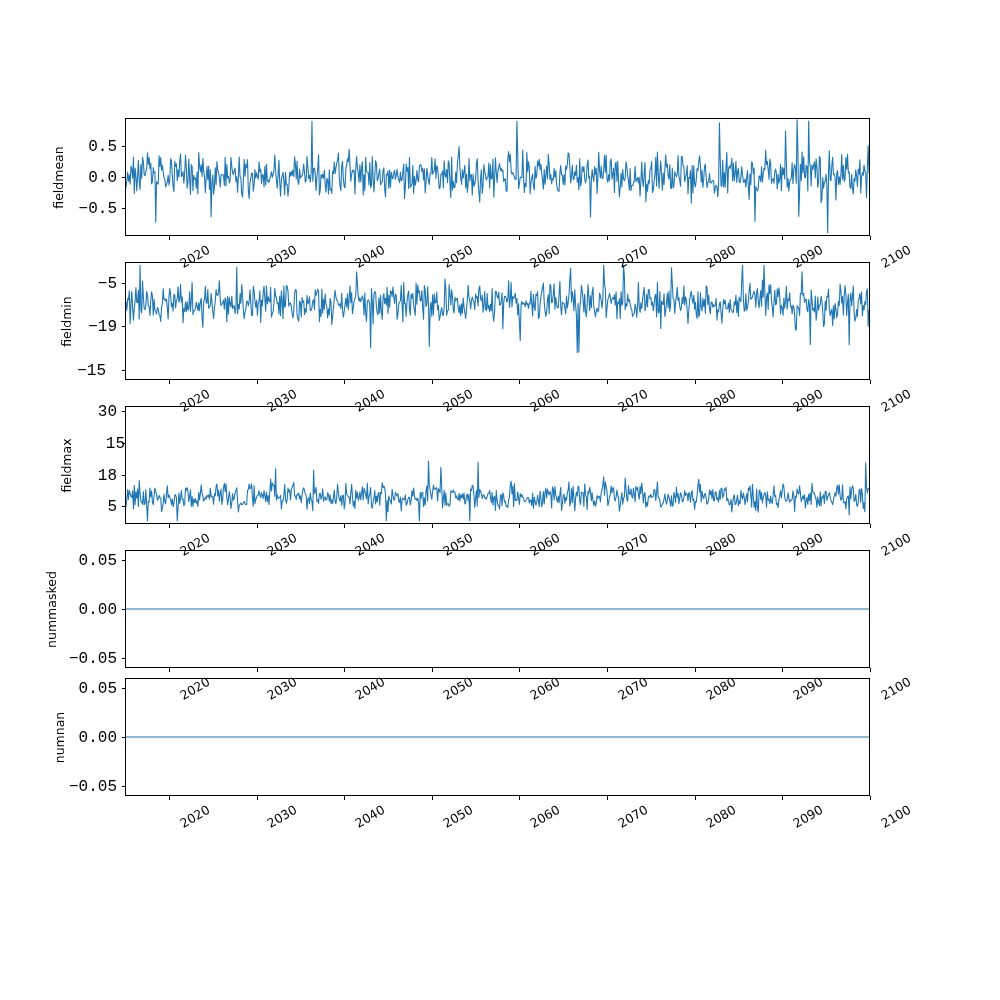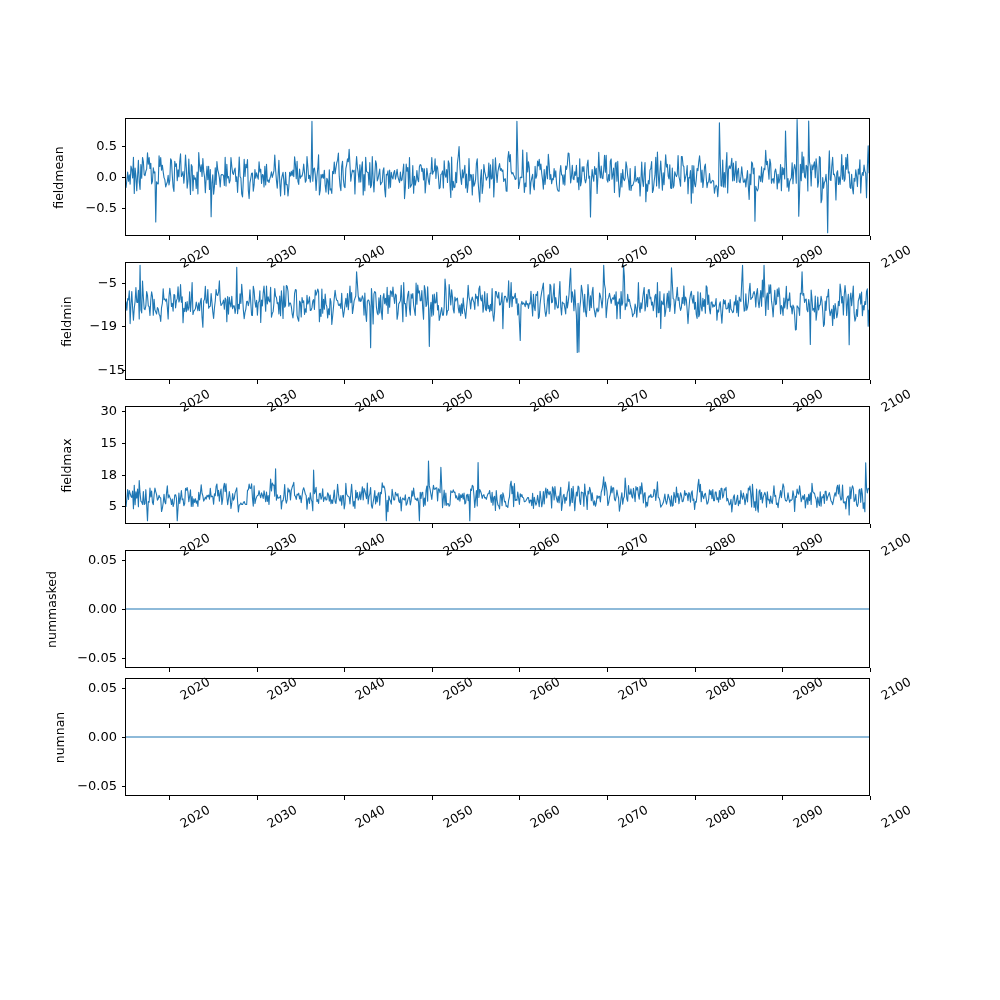--- a/index.html
+++ b/index.html
@@ -46,24 +46,25 @@
   .ylabel {
     position: absolute;
     font-size: 12.5px;
     color: #000000;
     transform-origin: 50% 50%;
     white-space: nowrap;
     text-align: center;
   }
   .ytick {
     position: absolute;
-    font-size: 13px;
+    font-size: 16px;
     color: #000000;
     text-align: right;
     white-space: nowrap;
+    font-family: Liberation Mono, monospace;
   }
   .ytickmark {
     position: absolute;
     background: #000000;
     height: 1px;
     width: 3.5px;
   }
   .xtickmark {
     position: absolute;
     background: #000000;
@@ -149,21 +150,21 @@
       <div class="xtick-rot" style="left: 523.412px; top: 242px;">2060</div>
       <div class="xtickmark" style="left: 607.1px; top: 236px;"></div>
       <div class="xtick-rot" style="left: 611.059px; top: 242px;">2070</div>
       <div class="xtickmark" style="left: 694.7px; top: 236px;"></div>
       <div class="xtick-rot" style="left: 698.706px; top: 242px;">2080</div>
       <div class="xtickmark" style="left: 782.4px; top: 236px;"></div>
       <div class="xtick-rot" style="left: 786.353px; top: 242px;">2090</div>
       <div class="xtickmark" style="left: 870px; top: 236px;"></div>
       <div class="xtick-rot" style="left: 874px; top: 242px;">2100</div>
       <div class="ytickmark" style="left: 121.5px; top: 369.6px;"></div>
-      <div class="ytick" style="left: 43px; width: 82px; top: 361.6px;">−15</div>
+      <div class="ytick" style="left: 24px; width: 82px; top: 361.6px;">−15</div>
       <div class="ytickmark" style="left: 121.5px; top: 326.2px;"></div>
       <div class="ytick" style="left: 35px; width: 82px; top: 318.2px;">−19</div>
       <div class="ytickmark" style="left: 121.5px; top: 282.8px;"></div>
       <div class="ytick" style="left: 35px; width: 82px; top: 274.8px;">−5</div>
       <div class="xtickmark" style="left: 168.8px; top: 380px;"></div>
       <div class="xtick-rot" style="left: 172.824px; top: 386px;">2020</div>
       <div class="xtickmark" style="left: 256.5px; top: 380px;"></div>
       <div class="xtick-rot" style="left: 260.471px; top: 386px;">2030</div>
       <div class="xtickmark" style="left: 344.1px; top: 380px;"></div>
       <div class="xtick-rot" style="left: 348.118px; top: 386px;">2040</div>
@@ -177,21 +178,21 @@
       <div class="xtick-rot" style="left: 698.706px; top: 386px;">2080</div>
       <div class="xtickmark" style="left: 782.4px; top: 380px;"></div>
       <div class="xtick-rot" style="left: 786.353px; top: 386px;">2090</div>
       <div class="xtickmark" style="left: 870px; top: 380px;"></div>
       <div class="xtick-rot" style="left: 874px; top: 386px;">2100</div>
       <div class="ytickmark" style="left: 121.5px; top: 506.2px;"></div>
       <div class="ytick" style="left: 35px; width: 82px; top: 498.2px;">5</div>
       <div class="ytickmark" style="left: 121.5px; top: 474.5px;"></div>
       <div class="ytick" style="left: 35px; width: 82px; top: 466.5px;">18</div>
       <div class="ytickmark" style="left: 121.5px; top: 442.8px;"></div>
-      <div class="ytick" style="left: 35px; width: 82px; top: 434.8px;">15</div>
+      <div class="ytick" style="left: 43px; width: 82px; top: 434.8px;">15</div>
       <div class="ytickmark" style="left: 121.5px; top: 411.1px;"></div>
       <div class="ytick" style="left: 35px; width: 82px; top: 403.1px;">30</div>
       <div class="xtickmark" style="left: 168.8px; top: 524px;"></div>
       <div class="xtick-rot" style="left: 172.824px; top: 530px;">2020</div>
       <div class="xtickmark" style="left: 256.5px; top: 524px;"></div>
       <div class="xtick-rot" style="left: 260.471px; top: 530px;">2030</div>
       <div class="xtickmark" style="left: 344.1px; top: 524px;"></div>
       <div class="xtick-rot" style="left: 348.118px; top: 530px;">2040</div>
       <div class="xtickmark" style="left: 431.8px; top: 524px;"></div>
       <div class="xtick-rot" style="left: 435.765px; top: 530px;">2050</div>

